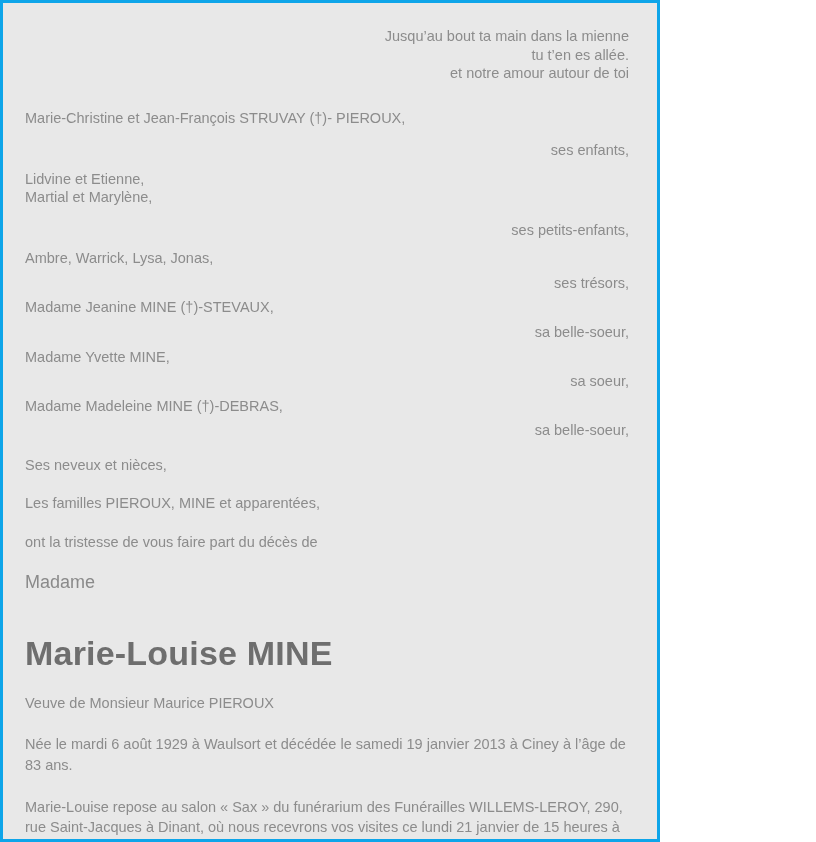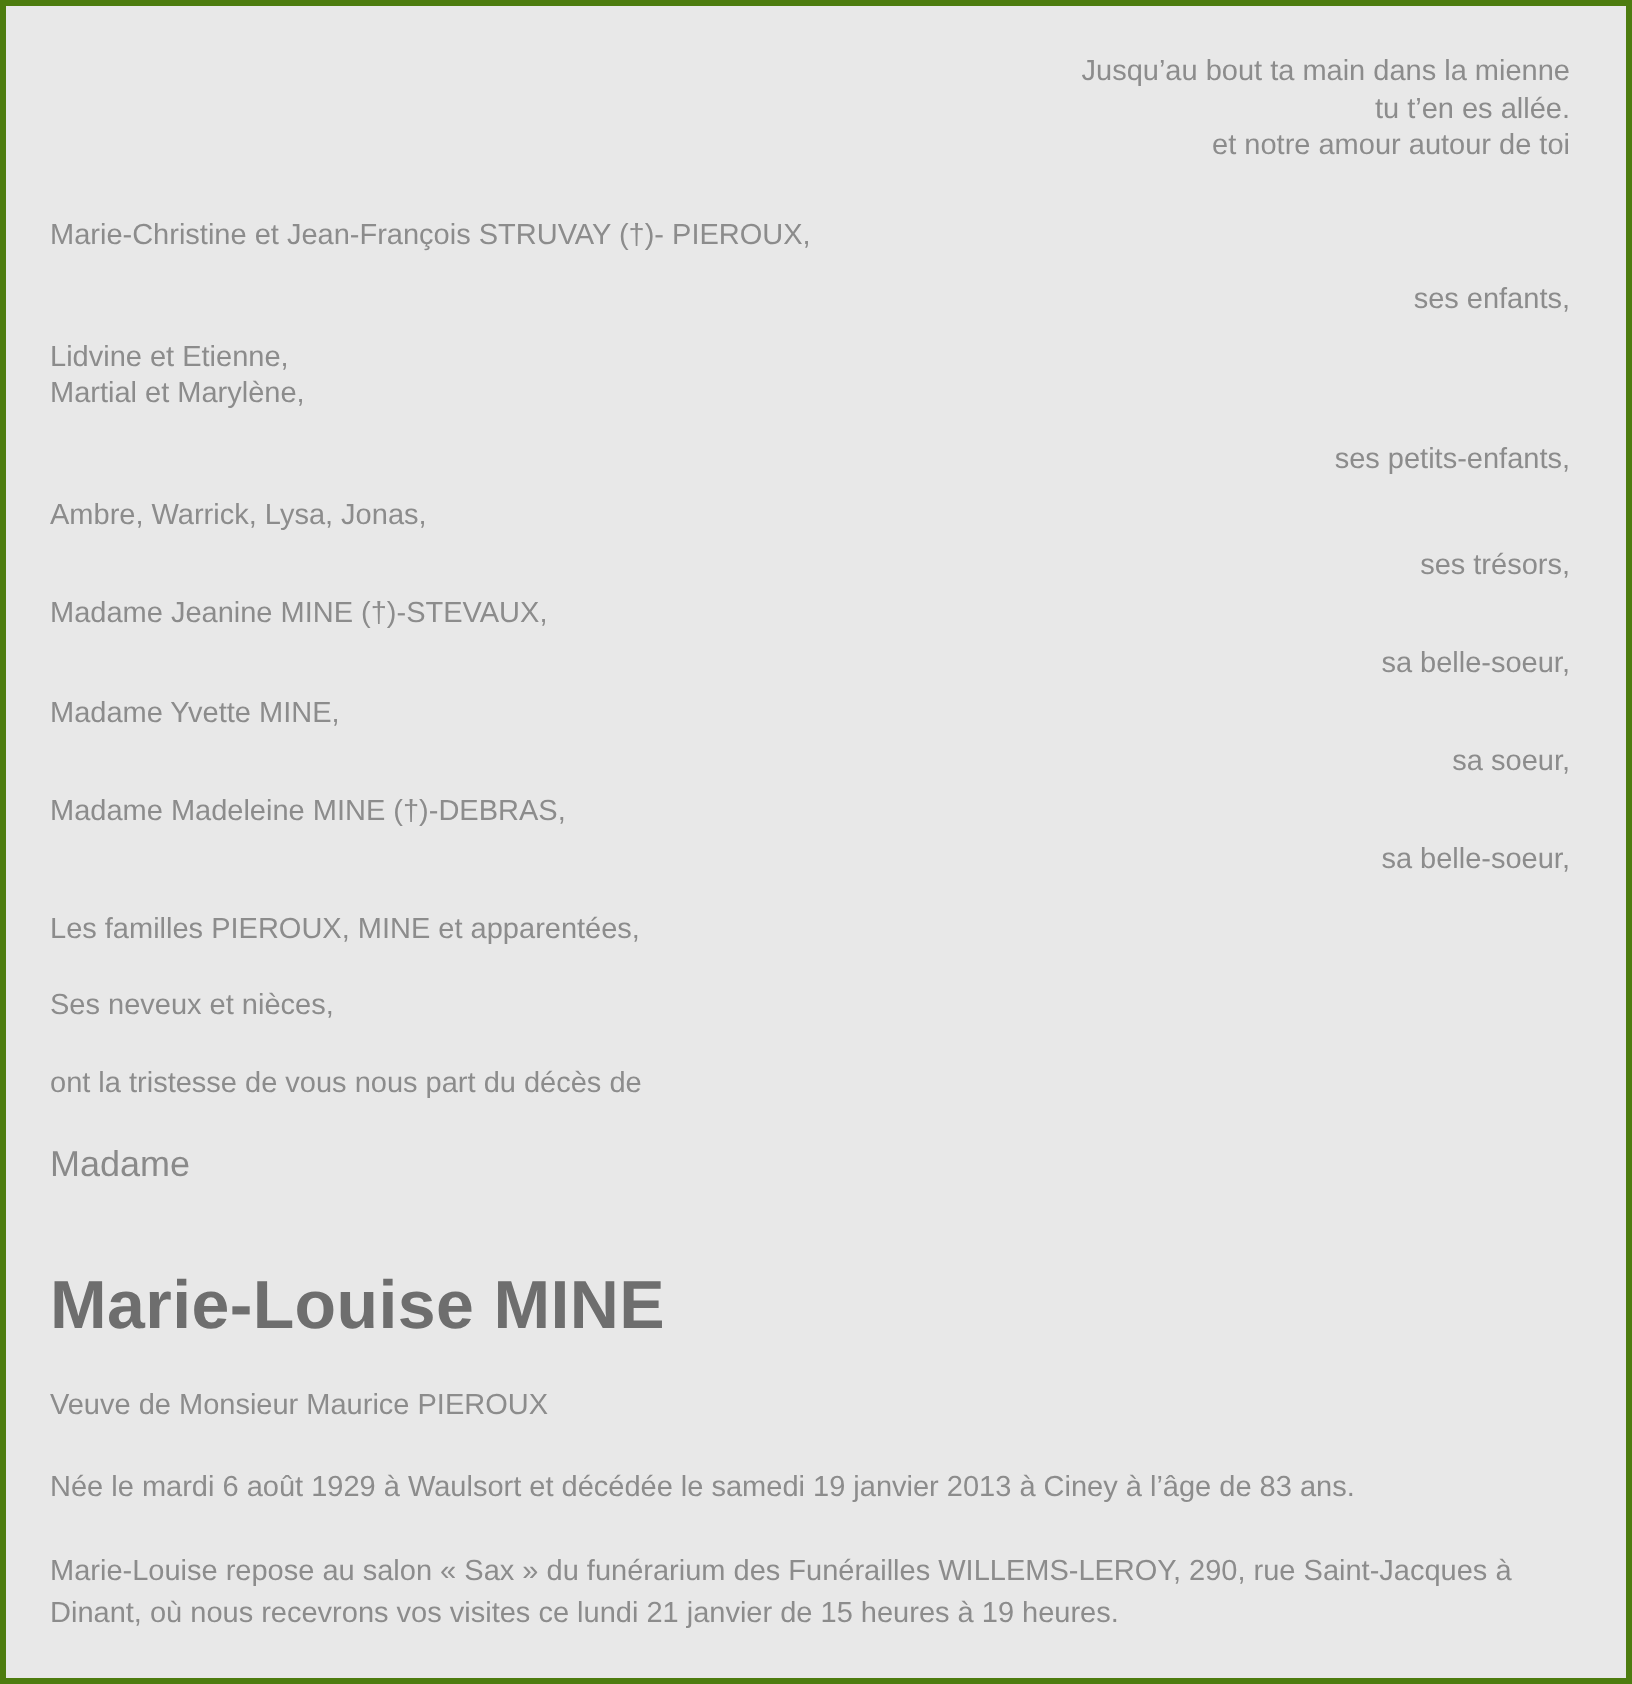--- a/index.html
+++ b/index.html
@@ -9,24 +9,24 @@
     background: #ffffff;
   }
 
   body {
     font-family: "Liberation Sans", "DejaVu Sans", sans-serif;
   }
 
   .notice-card {
     position: relative;
     box-sizing: border-box;
-    width: 816px;
+    width: 660px;
     height: 842px;
     background: #e8e8e8;
-    border: 3px solid #4d7c0f;
+    border: 3px solid #0ea5e9;
     overflow: hidden;
   }
 
   .notice-inner {
     box-sizing: border-box;
     width: 100%;
     height: 100%;
     padding: 18px 18px 10px 22px;
     color: #8c8c8c;
     font-size: 14.5px;
@@ -178,23 +178,23 @@
         <div class="names">
           <span class="name-line">Madame Madeleine MINE (†)-DEBRAS,</span>
         </div>
         <div class="gap-xs"></div>
         <div class="relation">sa belle-soeur,</div>
       </div>
 
     </div>
 
     <div class="plain-lines">
+      <span class="plain-line">Ses neveux et nièces,</span>
       <span class="plain-line">Les familles PIEROUX, MINE et apparentées,</span>
-      <span class="plain-line">Ses neveux et nièces,</span>
-      <span class="plain-line">ont la tristesse de vous nous part du décès de</span>
+      <span class="plain-line">ont la tristesse de vous faire part du décès de</span>
     </div>
 
     <div class="identity">
       <div class="honorific">Madame</div>
       <div class="full-name">Marie-Louise MINE</div>
       <div class="spouse">Veuve de Monsieur Maurice PIEROUX</div>
     </div>
 
     <div class="details">
       <p class="detail-para">Née le mardi 6 août 1929 à Waulsort et décédée le samedi 19 janvier 2013 à Ciney à l’âge de 83 ans.</p>

